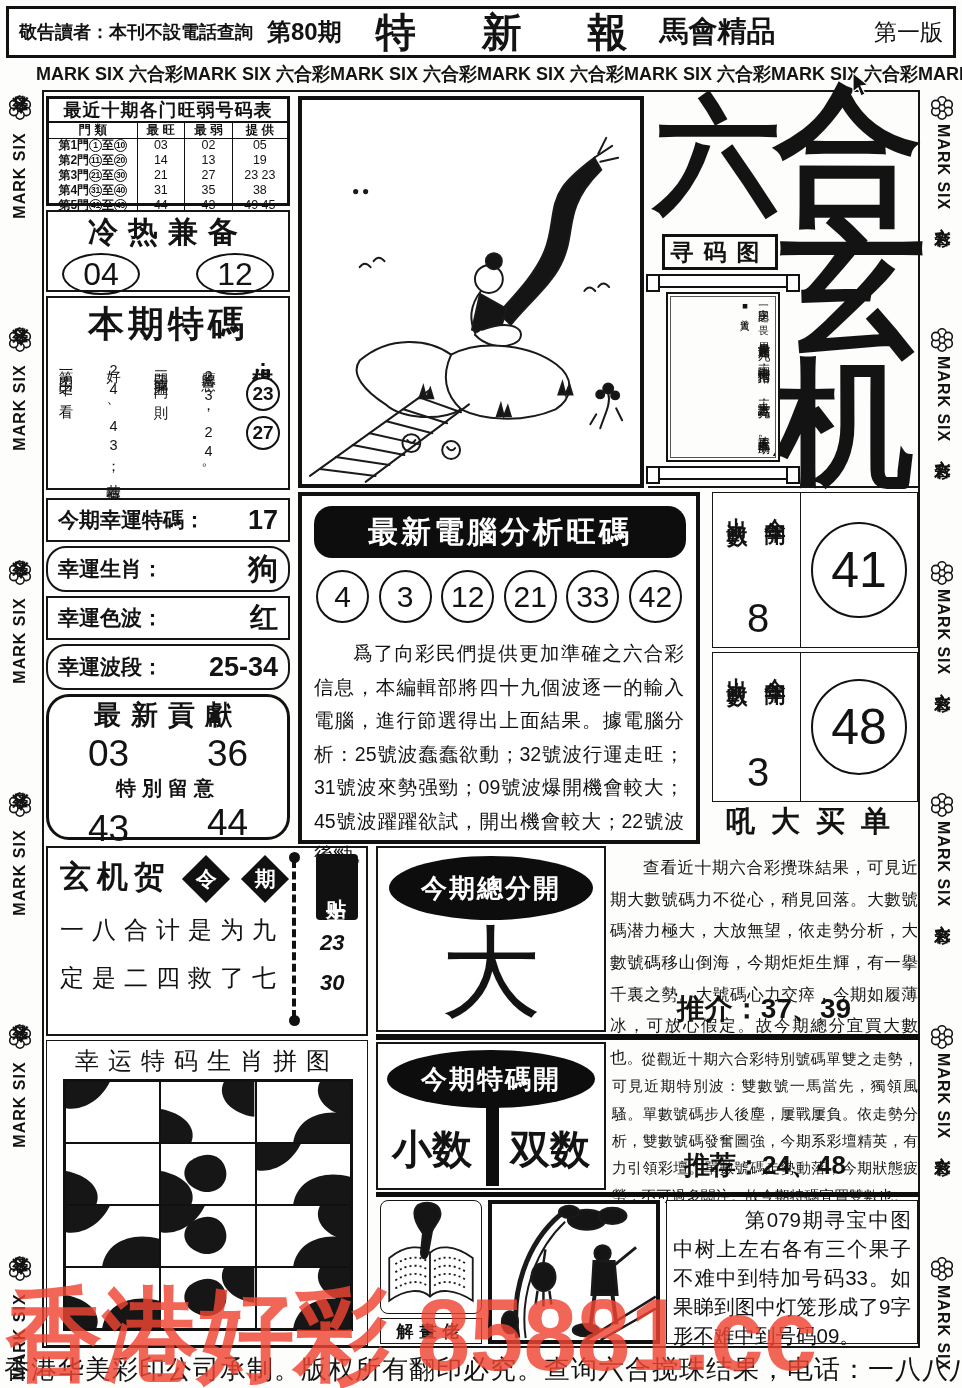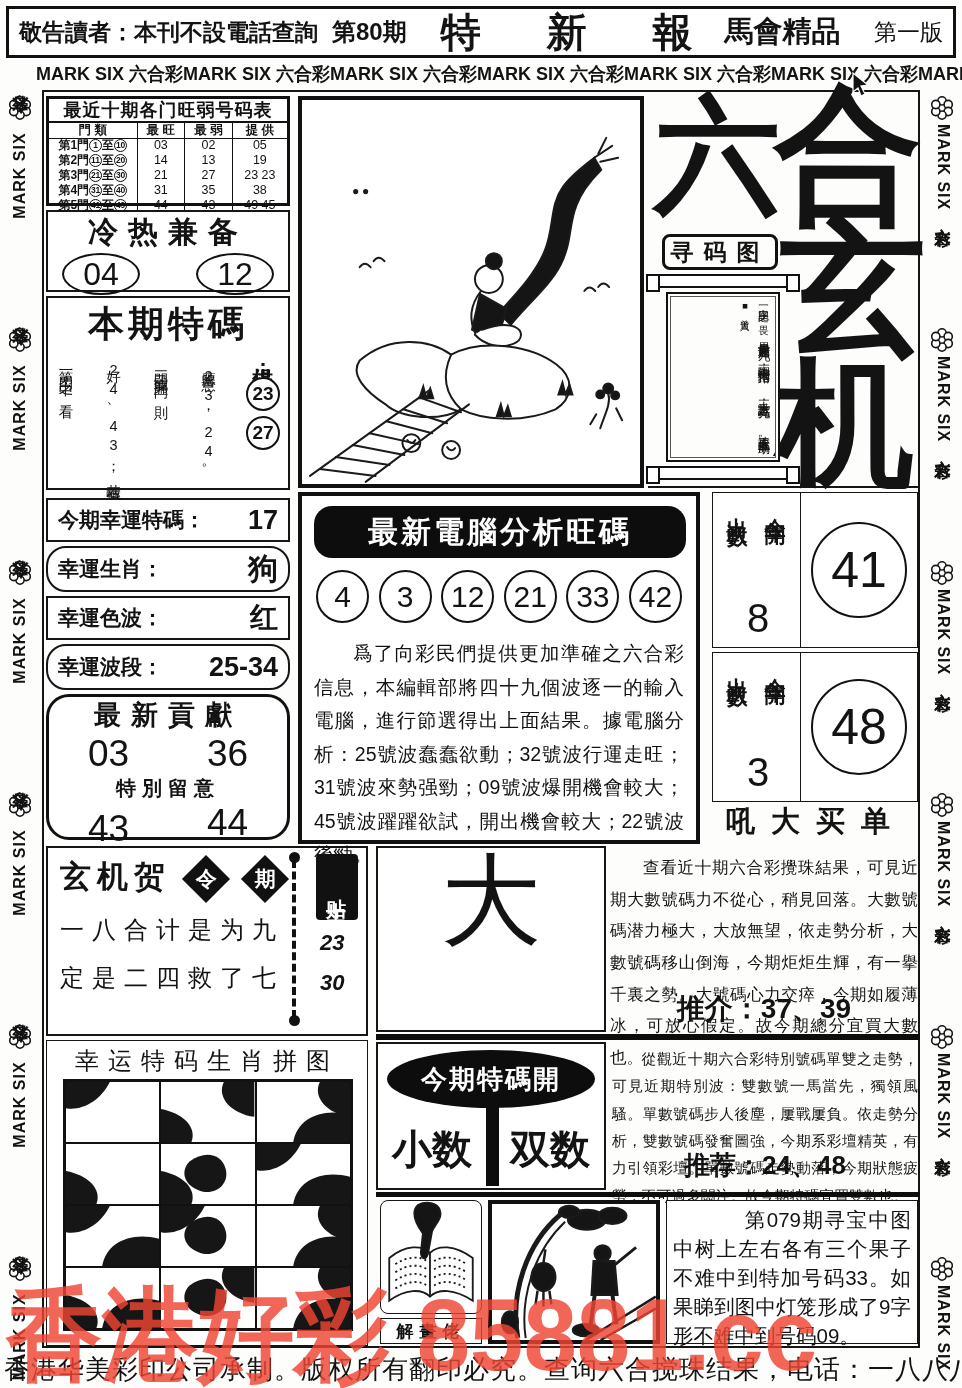--- a/index.html
+++ b/index.html
@@ -7,21 +7,21 @@
   body { position: relative; background: #fdfdfb; color: #131313;
          font-family: "Liberation Sans", sans-serif; overflow: hidden; }
   .abs { position: absolute; }
   .bx  { position: absolute; background: #fff; border: 2px solid #151515; }
   .serif { font-family: "DejaVu Serif", serif; }
   .fl { fill: #fff; stroke: #161616; stroke-width: 1.6; }
 
   
   #hdr { left:6px; top:6px; width:950px; height:52px; border:3px solid #111;
          display:flex; align-items:center; padding:0 10px; background:#fff; }
-  #hdr .notice { font-size:23px; font-weight:bold; }
+  #hdr .notice { font-size:18px; font-weight:bold; }
   #hdr .issue  { font-size:24px; font-weight:bold; margin-left:14px; }
   #hdr .title  { font-size:40px; font-weight:bold; letter-spacing:26px; margin-left:34px; white-space:nowrap; }
   #hdr .brand  { font-size:29px; font-weight:bold; margin-left:6px; white-space:nowrap; }
   #hdr .ed     { font-size:23px; margin-left:auto; }
 
   
   #topstrip { left:36px; top:58px; width:890px; height:32px; display:flex;
               align-items:center; justify-content:space-between; }
   #topstrip .lbl { font-size:18px; font-weight:bold; white-space:nowrap; }
   .flimg { width:24px; height:24px; }
@@ -112,21 +112,21 @@
   #analysis .banner { margin:0 auto; width:372px; height:52px; background:#0d0d0d; border-radius:18px;
             color:#fff; font-size:30px; font-weight:bold; letter-spacing:3px;
             display:flex; align-items:center; justify-content:center; }
   #analysis .crow { display:flex; justify-content:space-between; margin-top:12px; padding:0 2px; }
   .c52 { width:53px; height:53px; font-size:30px; }
   #analysis .para { margin-top:14px; font-size:19.5px; line-height:1.72; text-align:justify; text-indent:2em; }
 
   
   #masthead { left:648px; top:96px; width:270px; height:392px; border-bottom:2px solid #151515; }
   .bigch { position:absolute; font-family:"DejaVu Serif",serif; font-weight:bold; line-height:1; }
-  #scrttl { position:absolute; left:14px; top:138px; width:116px; height:36px; border:3px solid #111; border-radius:8px;
+  #scrttl { position:absolute; left:14px; top:138px; width:116px; height:36px; border:3px solid #111; border-radius:0;
             display:flex; align-items:center; justify-content:center; font-size:23px; font-weight:bold; letter-spacing:10px;
             font-family:"DejaVu Serif",serif; }
   .roller { position:absolute; left:4px; width:142px; height:14px; border:2px solid #111; border-radius:7px; background:#fff; }
   .roller::before,.roller::after { content:""; position:absolute; top:-2px; width:10px; height:14px; border:2px solid #111; background:#fff; }
   .roller::before { left:-8px; } .roller::after { right:-8px; }
   #scrbody { position:absolute; left:18px; top:196px; width:114px; height:170px; border:2px solid #111;
              box-shadow: inset 0 0 0 2px #fff, inset 0 0 0 3px #555; padding:6px 5px; }
   #scrbody .in { width:100%; height:100%; writing-mode:vertical-rl; text-orientation:upright;
                  font-size:12.5px; line-height:1.55; letter-spacing:1px; }
   #scrbody .intro { font-size:10.5px; } #scrbody .sign { font-size:9.5px; }
@@ -624,20 +624,21 @@
     </div>
 </div>
 
 <div class="abs" id="dmttl">吼大买单</div>
 <div class="abs" id="dmpara">查看近十期六合彩攪珠結果，可見近期大數號碼力不從心，稍見回落。大數號碼潜力極大，大放無望，依走勢分析，大數號碼移山倒海，今期炬炬生輝，有一擧千裏之勢。大號碼心力交瘁，今期如履薄冰，可放心假定。故今期總分宜買大數也。</div>
 <div class="abs" id="dmreco">
   <span>推介：</span><span>37、39</span></div>
 <div class="thickline" style="left:376px;top:1034px;width:544px;height:6px"></div>
 
 <div class="bx" id="zongfen">
+  <div class="ellip">今期總分開</div>
   <div class="big">大</div>
 </div>
 
 <div class="bx" id="tema">
   <div class="ellip" style="width:208px;height:58px;margin-top:6px">今期特碼開</div>
   <div class="bar"></div>
   <div class="lr">
     <span>小数</span>
     <span>双数</span>
   </div>

